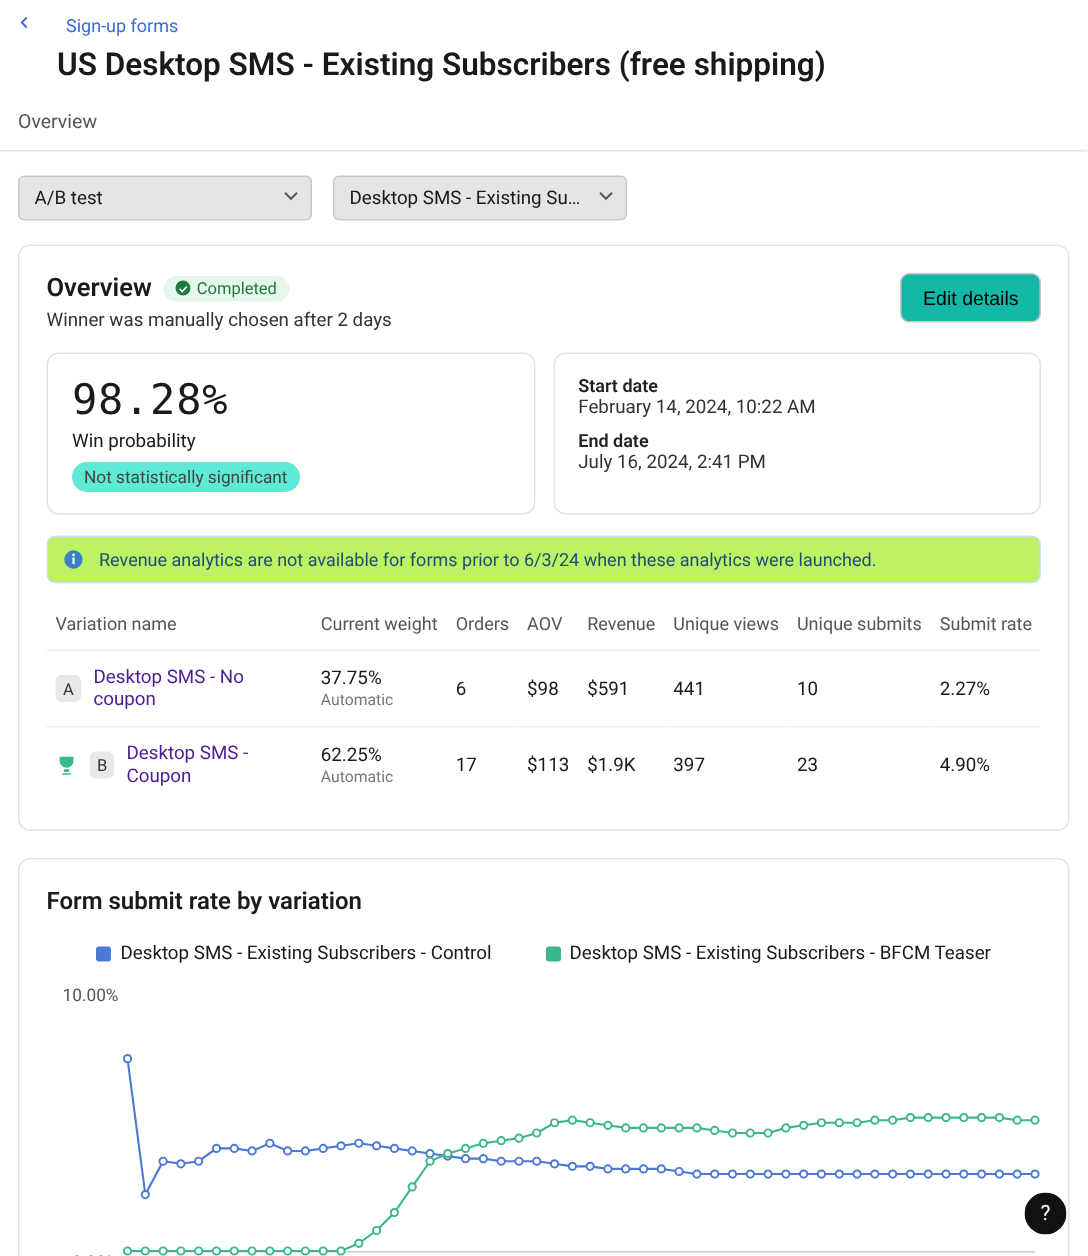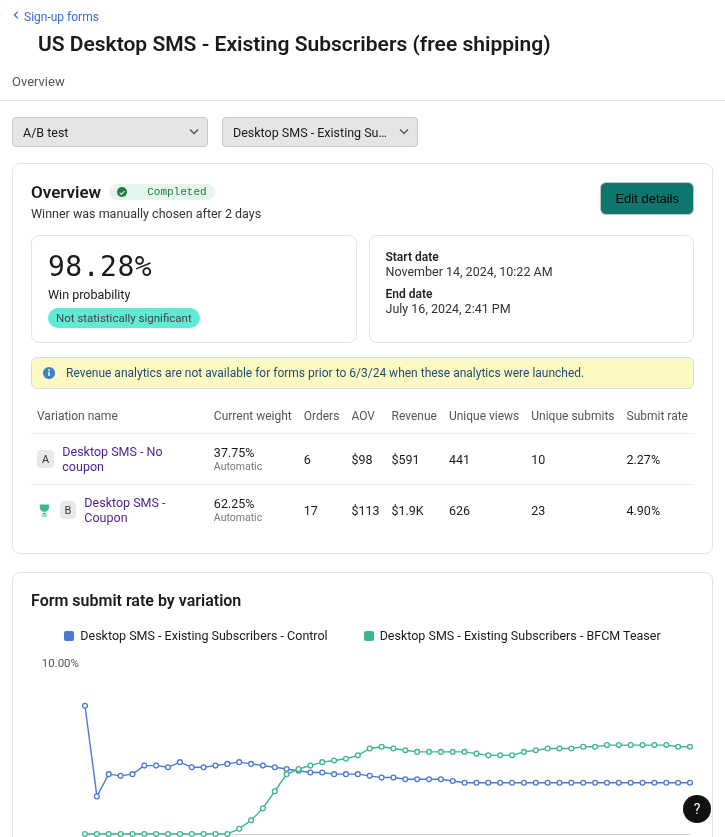--- a/index.html
+++ b/index.html
@@ -5,21 +5,21 @@
   * { box-sizing: border-box; margin: 0; padding: 0; }
   body {
     font-family: -apple-system, BlinkMacSystemFont, "Segoe UI", Roboto, Helvetica, Arial, sans-serif;
     background: #fff;
     color: #1a1a1a;
     font-size: 13px;
     width: 725px;
   }
   .back-link {
     display: inline-flex;
-    gap: 2px;
+    gap: 22px;
     color: #3b6bd6;
     font-size: 12px;
     padding: 10px 12px 4px 12px;
     cursor: pointer;
   }
   .back-link svg { width: 10px; height: 10px; }
   h1.page-title {
     font-size: 21px;
     font-weight: 600;
     padding: 4px 12px 10px 12px;
@@ -71,54 +71,54 @@
     border-radius: 8px;
     background: #fff;
     margin-bottom: 18px;
   }
   .overview-card { padding: 18px 18px 18px 18px; }
   .overview-head { display: flex; justify-content: space-between; align-items: flex-start; }
   .overview-head-left { display:flex; flex-direction:column; gap:4px; }
   .ov-title-row { display:flex; align-items:center; gap:8px; }
   .ov-title { font-size: 17px; font-weight: 600; }
   .badge-completed {
-    display:inline-flex; align-items:center; gap:20px;
+    display:inline-flex; align-items:center; gap:4px;
     background:#e5f7ec; color:#1e7a3e;
-    font-size:11px; padding:2px 8px; border-radius:10px;font-family:Liberation Mono, monospace;
+    font-size:11px; padding:2px 8px; border-radius:10px;
   }
   .badge-completed .dot {
     width:10px; height:10px; border-radius:50%; background:#1e7a3e;
     display:inline-flex; align-items:center; justify-content:center;
   }
   .badge-completed .dot::after{
     content:""; width:4px; height:2px; border-left:1.5px solid #fff; border-bottom:1.5px solid #fff; transform:rotate(-45deg) translate(0px,-0.5px);
   }
   .ov-sub { font-size: 12.5px; color:#333; }
   .edit-btn {
-    border:1px solid #c8c8c8; background:#0f766e; border-radius:6px;
+    border:1px solid #c8c8c8; background:#14b8a6; border-radius:6px;
     padding:8px 14px; font-size:13px; cursor:pointer;
   }
   .metrics-row { display:flex; gap:12px; margin-top:14px; }
   .metric-box {
     border:1px solid #e4e4e4; border-radius:8px; padding:14px 16px; flex:1;
   }
   .win-prob {
     font-family: ui-monospace, SFMono-Regular, Menlo, monospace;
     font-size:28px; font-weight:400; letter-spacing:0.5px;
   }
   .win-label { font-size:12.5px; margin-top:4px; }
   .not-sig {
     display:inline-block; background:#5eead4; color:#444;
     font-size:11.5px; padding:3px 8px; border-radius:10px; margin-top:6px;
   }
   .date-label { font-size:12px; font-weight:600; color:#222; }
   .date-val { font-size:12.5px; color:#333; margin-bottom:8px; }
   .info-banner {
     display:flex; align-items:center; gap:10px;
-    background:#fef9c3; border:1px solid #c7e1f2; color:#1b4f72;
+    background:#bef264; border:1px solid #c7e1f2; color:#1b4f72;
     border-radius:6px; padding:8px 10px; font-size:12px; margin-top:14px;
   }
   .info-banner .info-icon {
     width:14px; height:14px; flex:0 0 auto;
   }
   table.var-table { width:100%; border-collapse:collapse; margin-top:10px; }
   table.var-table th {
     text-align:left; font-weight:400; font-size:12px; color:#555;
     padding:10px 6px 10px 6px; white-space:nowrap;
   }
@@ -205,21 +205,21 @@
     </div>
 
     <div class="metrics-row">
       <div class="metric-box">
         <div class="win-prob">98.28%</div>
         <div class="win-label">Win probability</div>
         <span class="not-sig">Not statistically significant</span>
       </div>
       <div class="metric-box">
         <div class="date-label">Start date</div>
-        <div class="date-val">November 14, 2024, 10:22 AM</div>
+        <div class="date-val">February 14, 2024, 10:22 AM</div>
         <div class="date-label">End date</div>
         <div class="date-val" style="margin-bottom:0">July 16, 2024, 2:41 PM</div>
       </div>
     </div>
 
     <div class="info-banner">
       <svg class="info-icon" viewBox="0 0 16 16">
         <circle cx="8" cy="8" r="7" fill="#3b82c4"></circle>
         <rect x="7.2" y="6.5" width="1.6" height="5" fill="#fff"></rect>
         <circle cx="8" cy="4.5" r="1" fill="#fff"></circle>
@@ -269,21 +269,21 @@
                 <span class="var-link">Desktop SMS - Coupon</span>
               </div>
             </td>
             <td>
               <div>62.25%</div>
               <div class="cw-sub">Automatic</div>
             </td>
             <td>17</td>
             <td>$113</td>
             <td>$1.9K</td>
-            <td>626</td>
+            <td>397</td>
             <td>23</td>
             <td>4.90%</td>
           </tr>
         </tbody>
     </table>
   </div>
 
   <div class="card chart-card">
     <div class="chart-title">Form submit rate by variation</div>
 

